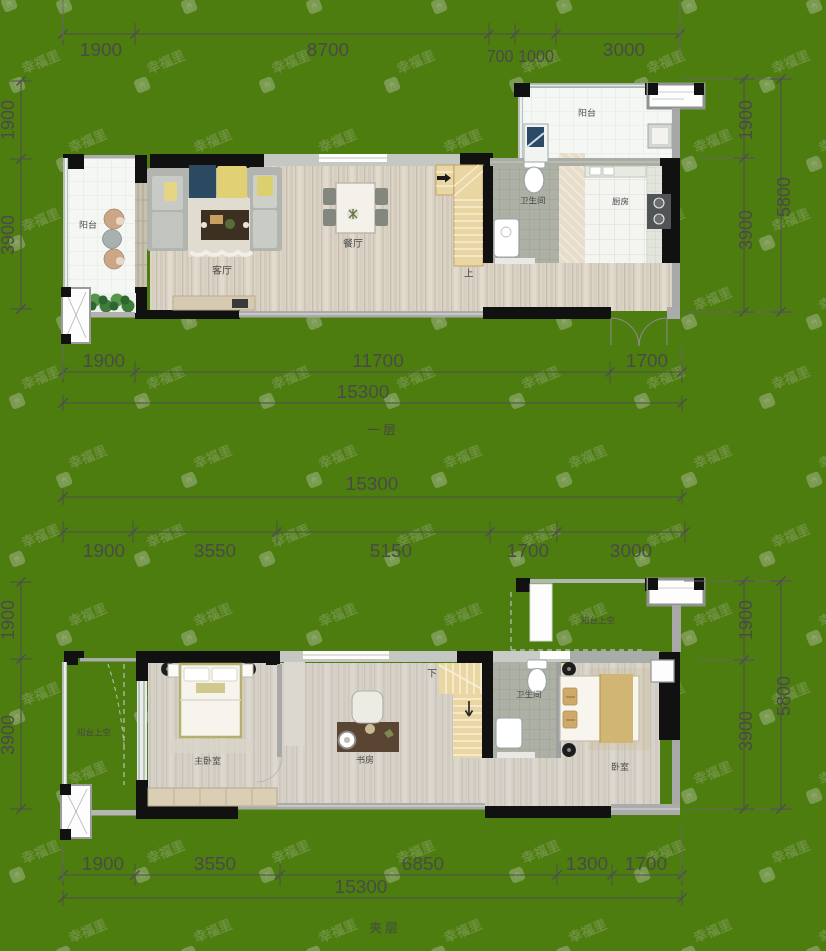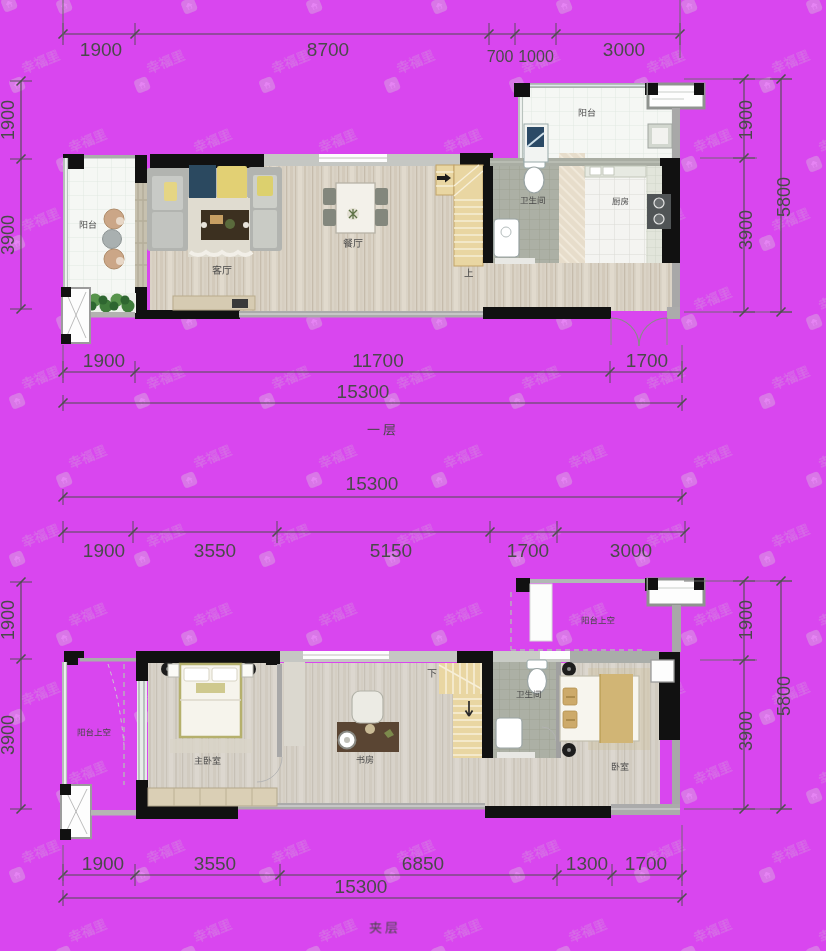--- a/index.html
+++ b/index.html
@@ -1,16 +1,16 @@
 <!DOCTYPE html>
 <html><head>
 <meta charset="utf-8">
 <style>
 html,body{margin:0;padding:0;background:#fdfdfd;}
-#page{position:relative;width:826px;height:951px;background:#d946ef;overflow:hidden;
+#page{position:relative;width:826px;height:951px;background:#4d7c0f;overflow:hidden;
 font-family:"Liberation Sans",sans-serif;}
 svg{display:block}
 </style>
 </head>
 <body>
 
 <div id="page">
 <svg width="826" height="951" viewBox="0 0 826 951">
 <defs>
 <path id="c5E78" d="M153.7098388671875 733.060791015625H848.6302490234375V666.0093994140625H153.7098388671875ZM49.0499267578125 552.940673828125H953.56005859375V486.1092529296875H49.0499267578125ZM75.9298095703125 156.9703369140625H924.460205078125V90.138916015625H75.9298095703125ZM458.2091064453125 839.2901611328125H535.7908935546875V523.56005859375H458.2091064453125ZM458.2091064453125 283.1092529296875H535.7908935546875V-80.9703369140625H458.2091064453125ZM239.739501953125 466.3292236328125 311.201171875 487.419677734375Q330.6910400390625 457.2698974609375 348.54595947265625 420.400146484375Q366.40087890625 383.5303955078125 373.620849609375 358.04052734375L299.4290771484375 333.7301025390625Q292.9891357421875 360.659912109375 275.6092529296875 397.919677734375Q258.2293701171875 435.179443359375 239.739501953125 466.3292236328125ZM689.259033203125 485.6396484375 769.40087890625 464.499267578125Q746.28076171875 423.4493408203125 720.1107177734375 379.9095458984375Q693.940673828125 336.3697509765625 671.940673828125 306.2698974609375L610.83935546875 325.80029296875Q624.6693115234375 348.240234375 639.6092529296875 376.1201171875Q654.5491943359375 404 667.4891357421875 432.9898681640625Q680.4290771484375 461.979736328125 689.259033203125 485.6396484375ZM130.219970703125 340.8704833984375H877.460205078125V274.4290771484375H130.219970703125Z"></path>

